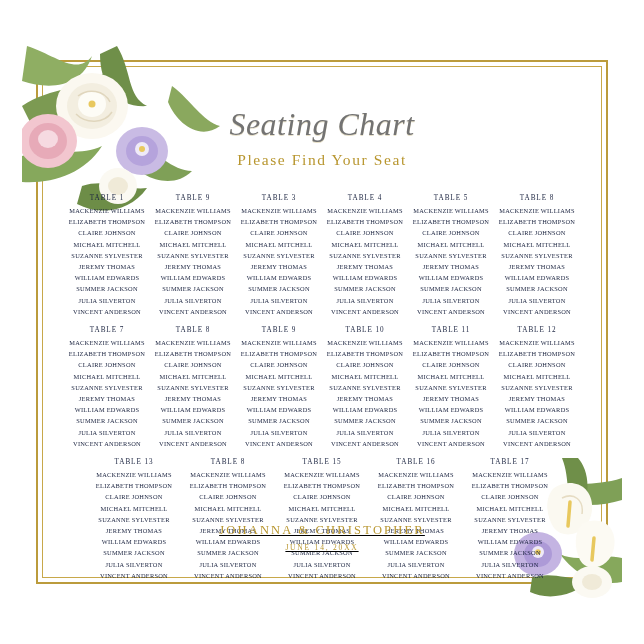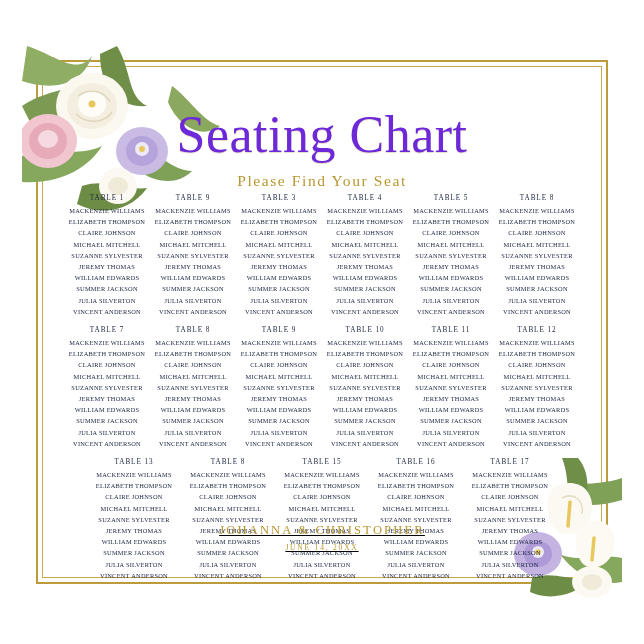--- a/index.html
+++ b/index.html
@@ -68,22 +68,23 @@
 
   .header {
     position: absolute;
     left: 0;
     right: 0;
     top: 62px;
     text-align: center;
   }
   .title {
     font-family: "Liberation Serif", serif;
-    font-size: 52px;
-    color: #6d28d9;
+    font-style: italic;
+    font-size: 32px;
+    color: #737373;
     letter-spacing: 0.5px;
     line-height: 1.05;
     text-shadow: 0 1px 0 rgba(160,130,40,0.25);
   }
   .subtitle {
     margin-top: 9px;
     font-family: "Liberation Serif", serif;
     font-size: 15.5px;
     letter-spacing: 1.6px;
     color: #b8962f;

